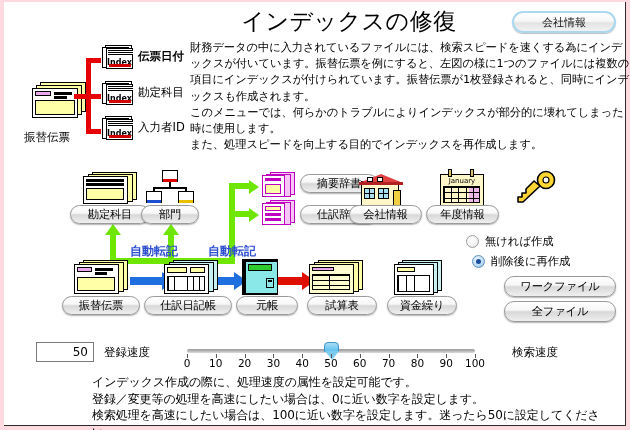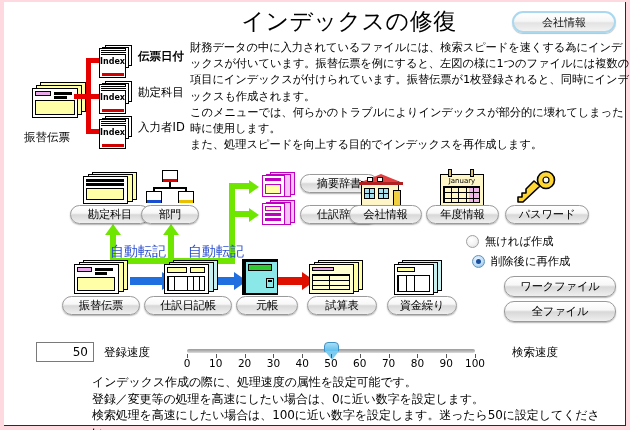--- a/index.html
+++ b/index.html
@@ -81,23 +81,23 @@
   }
 
   .idx-box {
     position: absolute; width: 34px; height: 26px;
   }
   .idx-box .back {
     position: absolute; box-sizing: border-box;
     border: 1.5px solid #000; background: #fff;
   }
   .idx-box .front {
-    position: absolute; left: 0; top: 3px; width: 27px; height: 30px;
+    position: absolute; left: 7px; top: 3px; width: 27px; height: 21px;
     box-sizing: border-box; border: 1.6px solid #000; background: #fff;
-    display: flex; align-items: flex-start; justify-content: center;
+    display: flex; align-items: flex-end; justify-content: center;
   }
   .idx-box .front .txt {
     font-size: 8px; font-weight: bold; color: #000; line-height: 11px;
     font-family: "DejaVu Sans", sans-serif;
   }
   .idx-box .front .redbar {
     position: absolute; left: 2px; bottom: 1.5px; width: 22px; height: 3px; background: #d00000;
   }
   .idx-box .hatch {
     position: absolute; left: 1px; top: 1px; width: 25px; height: 5px;
@@ -118,21 +118,21 @@
     cursor: pointer; letter-spacing: -0.2px;
   }
 
   
   .arrow-green { position: absolute; background: #6ee600; }
   .arrow-blue  { position: absolute; background: #1f6fe0; }
   .arrow-red   { position: absolute; background: #e01000; }
   .tri { position: absolute; width: 0; height: 0; }
 
   .autotrans {
-    position: absolute; font-size: 14px; font-weight: normal; color: #2d4fd0; white-space: nowrap;
+    position: absolute; font-size: 12px; font-weight: bold; color: #2d4fd0; white-space: nowrap; margin-left: 20px;
   }
 
   
   .radio-row { position: absolute; display: flex; align-items: center; }
   .radio {
     width: 13px; height: 13px; border-radius: 50%;
     background: radial-gradient(circle at 40% 35%, #ffffff 0%, #f2f2f2 55%, #d4d4d4 100%);
     border: 1px solid #a0a0a0; box-sizing: border-box; position: relative;
     margin-right: 6px; flex: 0 0 auto;
   }
@@ -338,21 +338,20 @@
   </div>
   <div class="pill" style="left:422px; top:203px; width:73px;">年度情報</div>
 
   <div style="position:absolute; left:508px; top:168px; width:48px; height:38px;">
     <svg width="48" height="38" viewBox="0 0 48 38">
       <circle cx="34" cy="10" r="8.5" fill="#ffd633" stroke="#000" stroke-width="1.6"></circle>
       <circle cx="34" cy="10" r="3" fill="#fff" stroke="#000" stroke-width="1.2"></circle>
       <path d="M28 16 L11 32 L6 32 L6 27 L10 27 L10 23 L14 23 L14 19 L22 11 Z" fill="#ffd633" stroke="#000" stroke-width="1.6" stroke-linejoin="round"></path>
     </svg>
   </div>
-  <div class="pill" style="left:501px; top:203px; width:84px;">パスワード</div>
 
   <div class="autotrans" style="left:106px; top:241px;">自動転記</div>
   <div class="autotrans" style="left:184px; top:241px;">自動転記</div>
 
   <div class="arrow-blue" style="left:126px; top:275px; width:34px; height:8px;"></div>
   <div class="tri" style="left:158px; top:270px; border-top:9px solid transparent; border-bottom:9px solid transparent; border-left:13px solid #1f6fe0;"></div>
   <div class="arrow-blue" style="left:198px; top:275px; width:34px; height:8px;"></div>
   <div class="tri" style="left:230px; top:270px; border-top:9px solid transparent; border-bottom:9px solid transparent; border-left:13px solid #1f6fe0;"></div>
 
   <div class="arrow-red" style="left:268px; top:275px; width:32px; height:8px;"></div>

